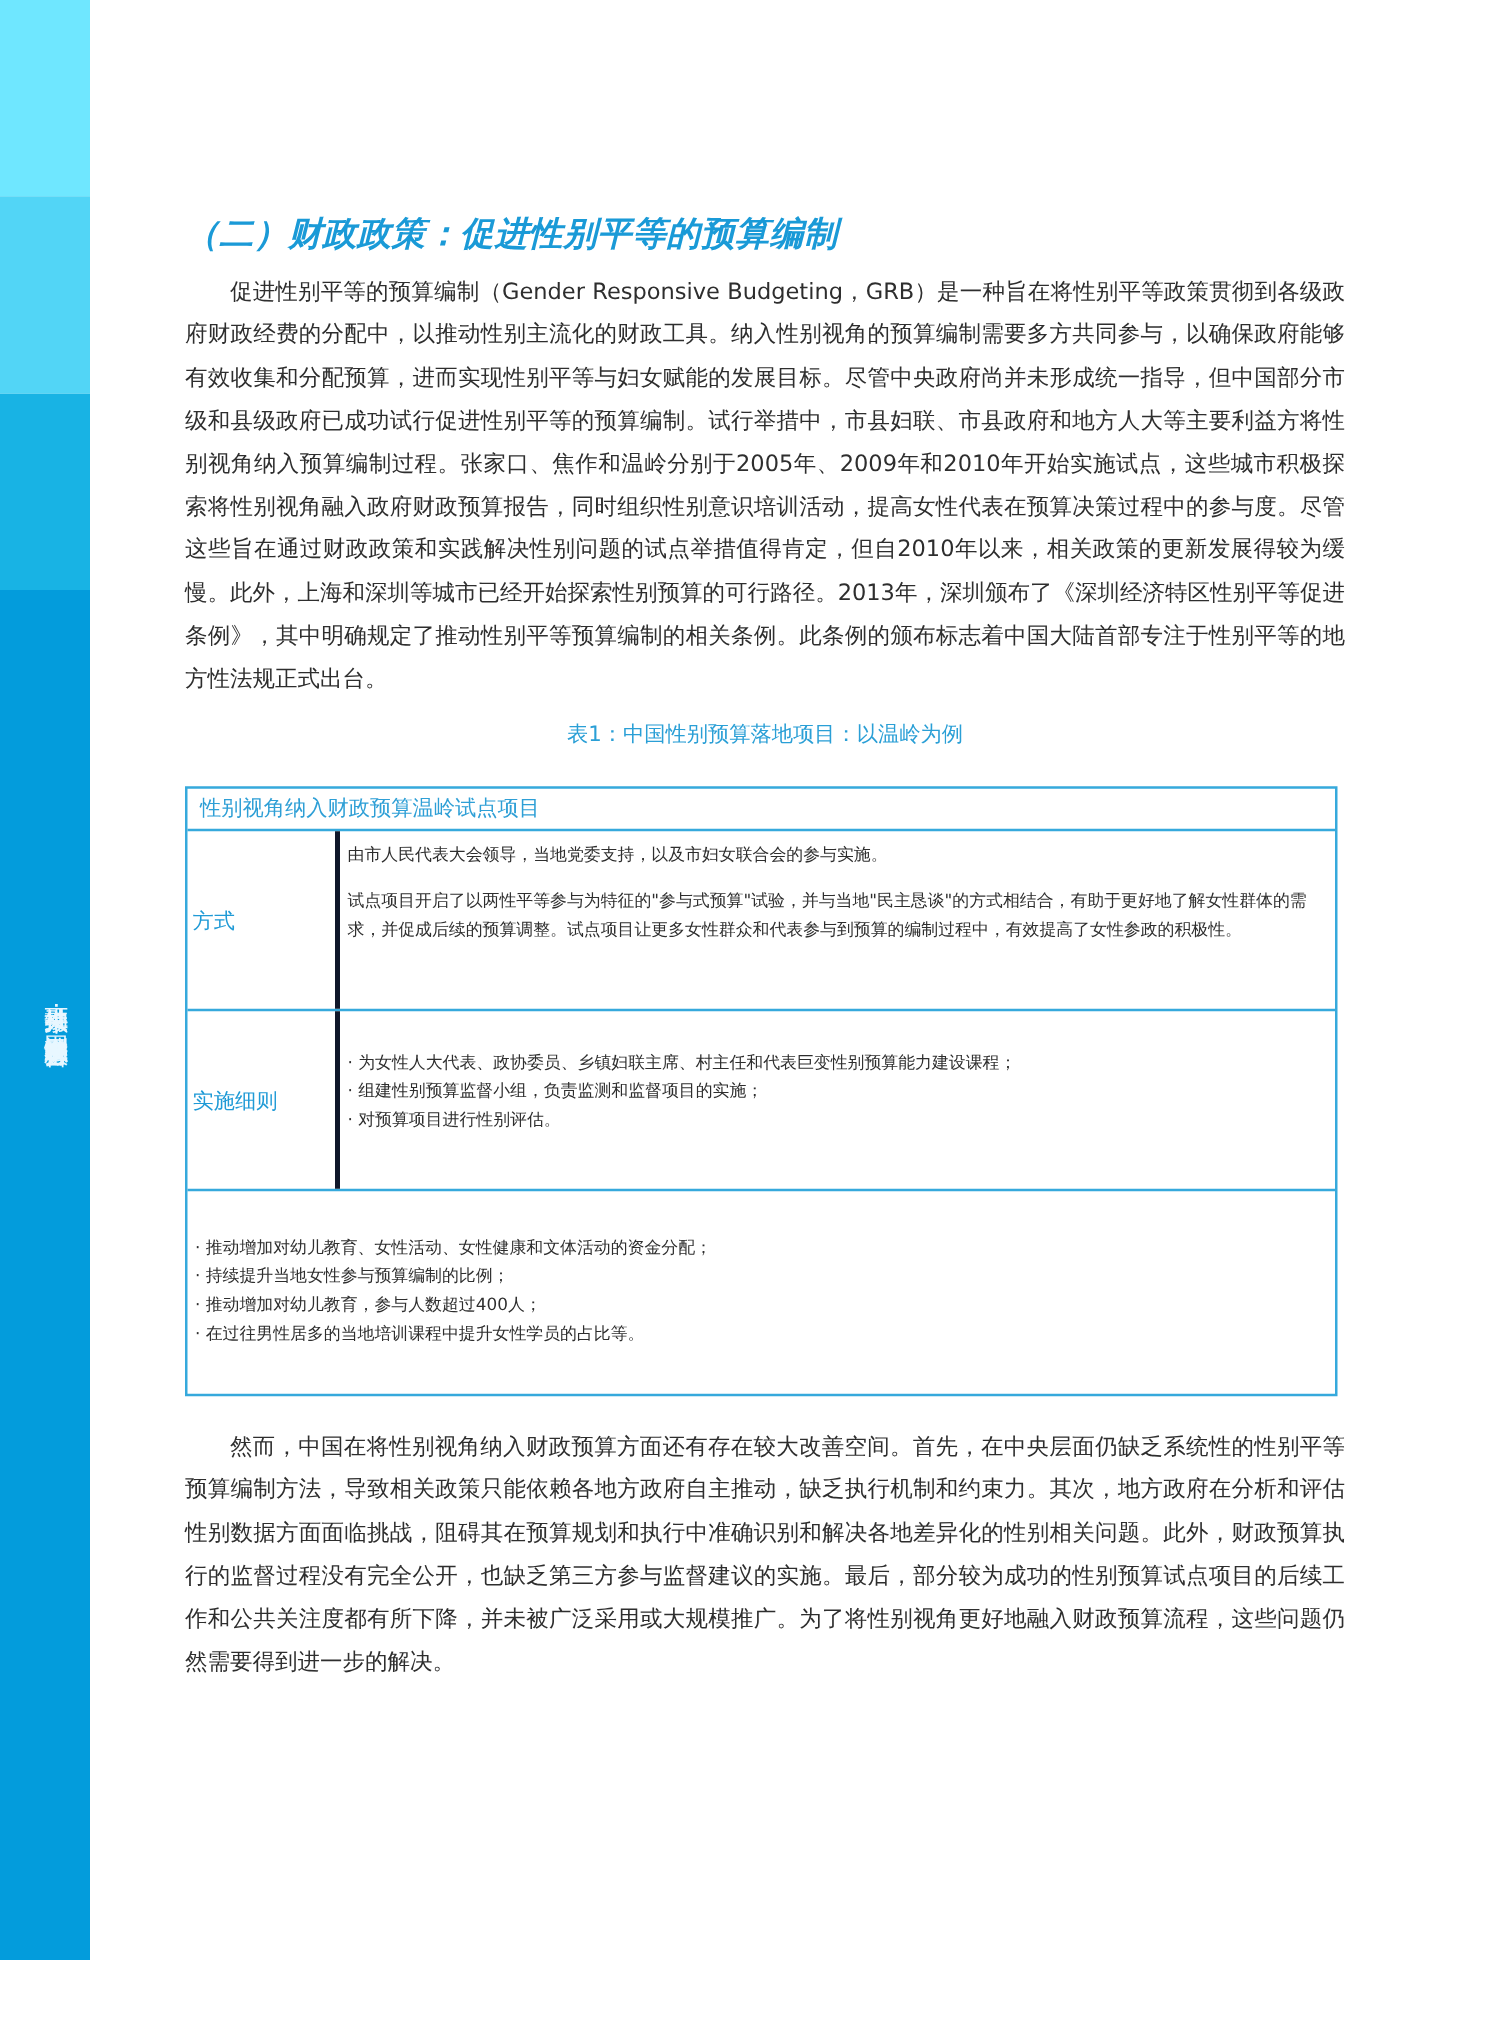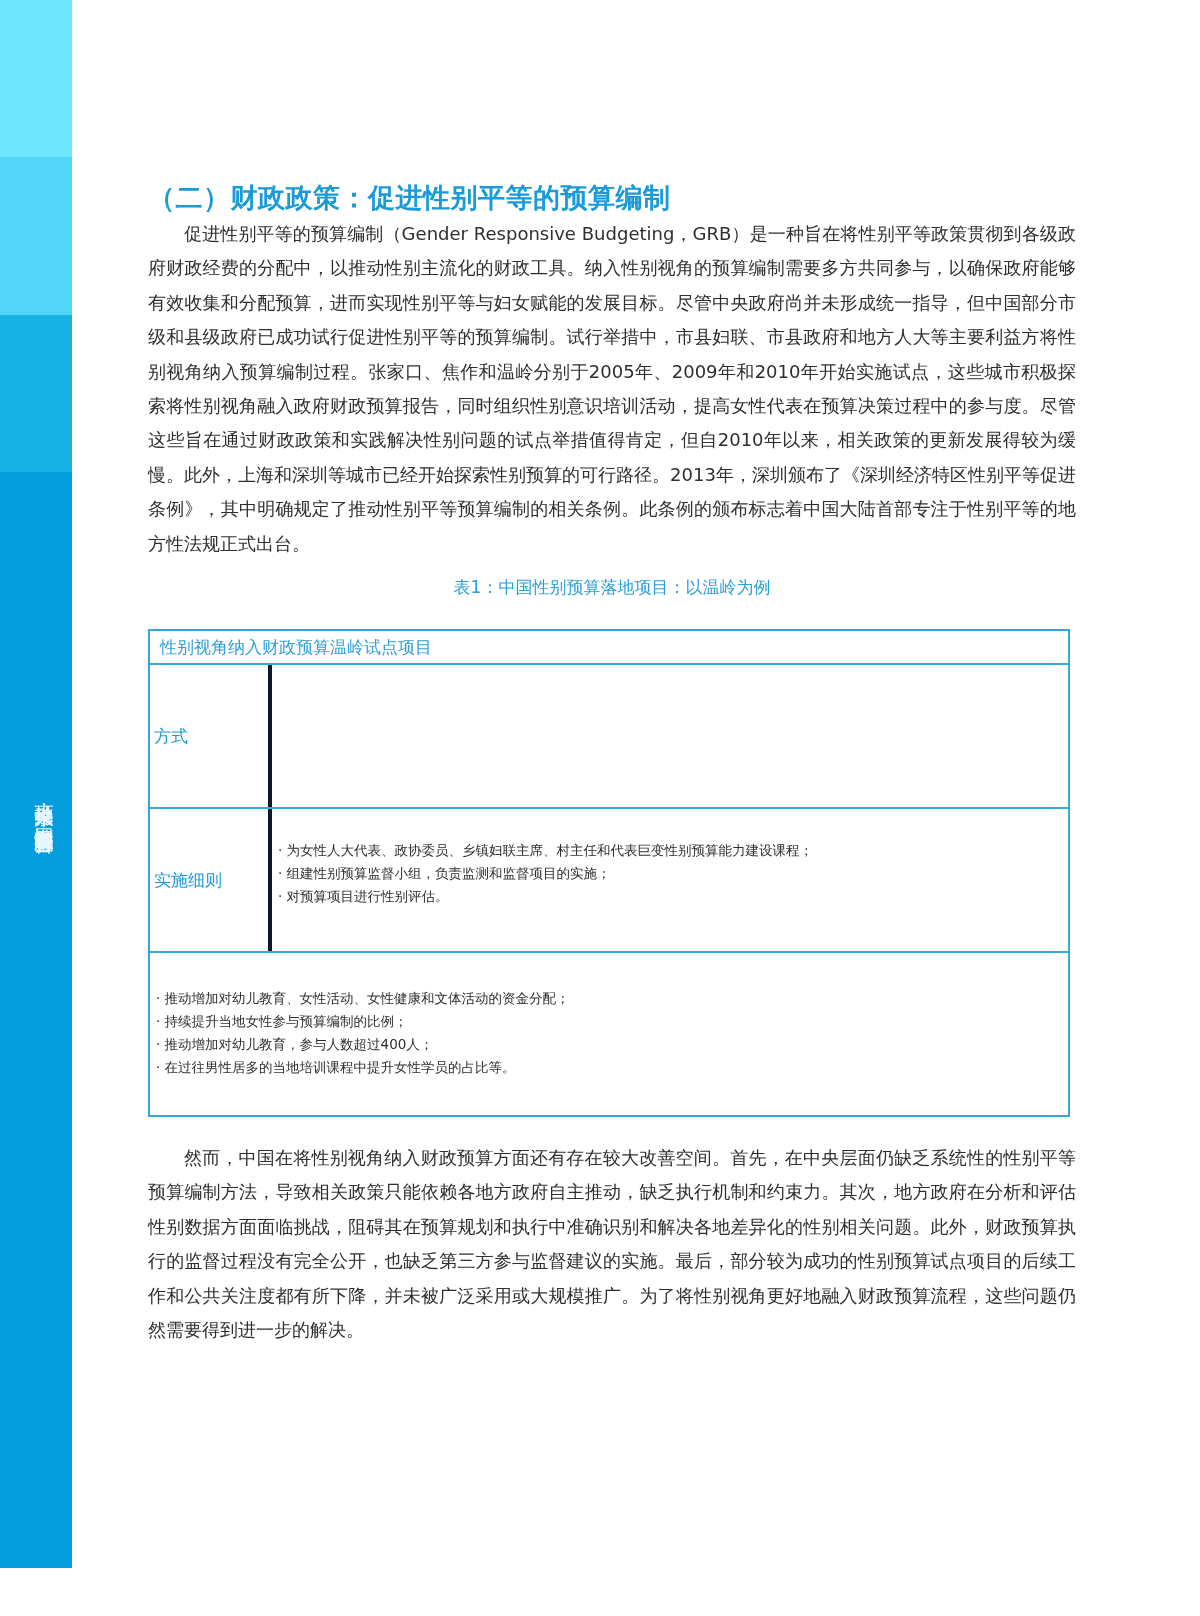--- a/index.html
+++ b/index.html
@@ -35,27 +35,28 @@
       line-height: 24px;
     }
     .content {
       position: absolute;
       left: 148px;
       top: 0;
       width: 928px;
     }
     .section-title {
       position: absolute;
-      top: 180px;
+      top: 169px;
       left: 0;
       font-size: 27px;
       font-weight: bold;
       color: #1a9ad7;
       letter-spacing: 0.5px;
       white-space: nowrap;
+      font-style: italic;
     }
     .para {
       position: absolute;
       left: 0;
       width: 928px;
       font-size: 18px;
       line-height: 34.4px;
       text-align: justify;
       text-indent: 36px;
       color: #2e2e2e;
@@ -135,20 +136,24 @@
 
   <p class="para para-1" style="margin:0;">促进性别平等的预算编制（Gender Responsive Budgeting，GRB）是一种旨在将性别平等政策贯彻到各级政府财政经费的分配中，以推动性别主流化的财政工具。纳入性别视角的预算编制需要多方共同参与，以确保政府能够有效收集和分配预算，进而实现性别平等与妇女赋能的发展目标。尽管中央政府尚并未形成统一指导，但中国部分市级和县级政府已成功试行促进性别平等的预算编制。试行举措中，市县妇联、市县政府和地方人大等主要利益方将性别视角纳入预算编制过程。张家口、焦作和温岭分别于2005年、2009年和2010年开始实施试点，这些城市积极探索将性别视角融入政府财政预算报告，同时组织性别意识培训活动，提高女性代表在预算决策过程中的参与度。尽管这些旨在通过财政政策和实践解决性别问题的试点举措值得肯定，但自2010年以来，相关政策的更新发展得较为缓慢。此外，上海和深圳等城市已经开始探索性别预算的可行路径。2013年，深圳颁布了《深圳经济特区性别平等促进条例》，其中明确规定了推动性别平等预算编制的相关条例。此条例的颁布标志着中国大陆首部专注于性别平等的地方性法规正式出台。</p>
 
   <div class="caption">表1：中国性别预算落地项目：以温岭为例</div>
 
   <div class="table">
     <div class="table-header">性别视角纳入财政预算温岭试点项目</div>
 
     <div class="table-row row-fangshi">
       <div class="row-label">方式</div>
+      <div class="row-body">
+        <p>由市人民代表大会领导，当地党委支持，以及市妇女联合会的参与实施。</p>
+        <p class="gap">试点项目开启了以两性平等参与为特征的"参与式预算"试验，并与当地"民主恳谈"的方式相结合，有助于更好地了解女性群体的需求，并促成后续的预算调整。试点项目让更多女性群众和代表参与到预算的编制过程中，有效提高了女性参政的积极性。</p>
+      </div>
     </div>
 
     <div class="table-row row-shishi">
       <div class="row-label">实施细则</div>
       <div class="row-body">
         <span class="bullet">· 为女性人大代表、政协委员、乡镇妇联主席、村主任和代表巨变性别预算能力建设课程；</span>
         <span class="bullet">· 组建性别预算监督小组，负责监测和监督项目的实施；</span>
         <span class="bullet">· 对预算项目进行性别评估。</span>
       </div>
     </div>

